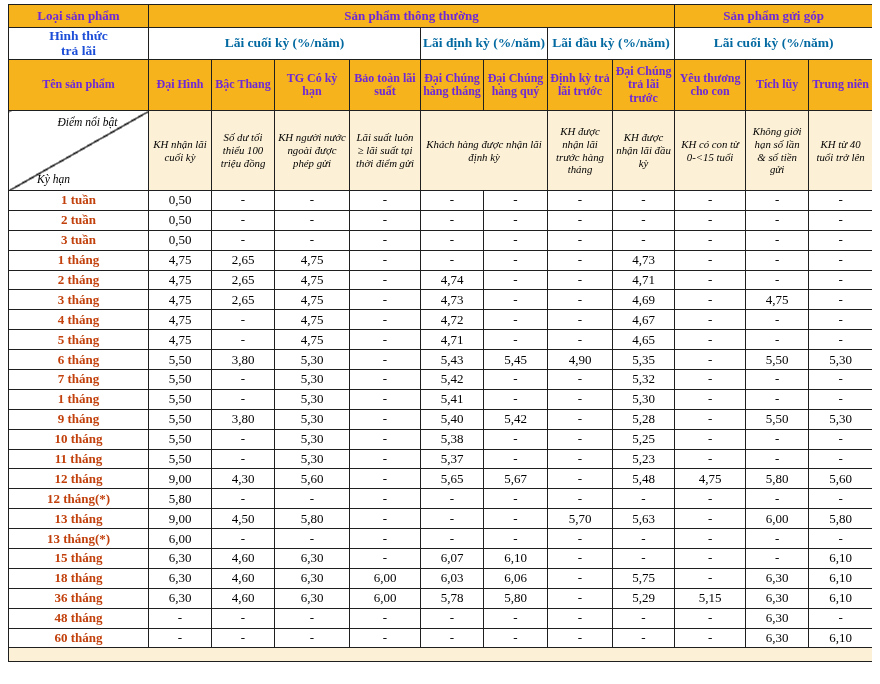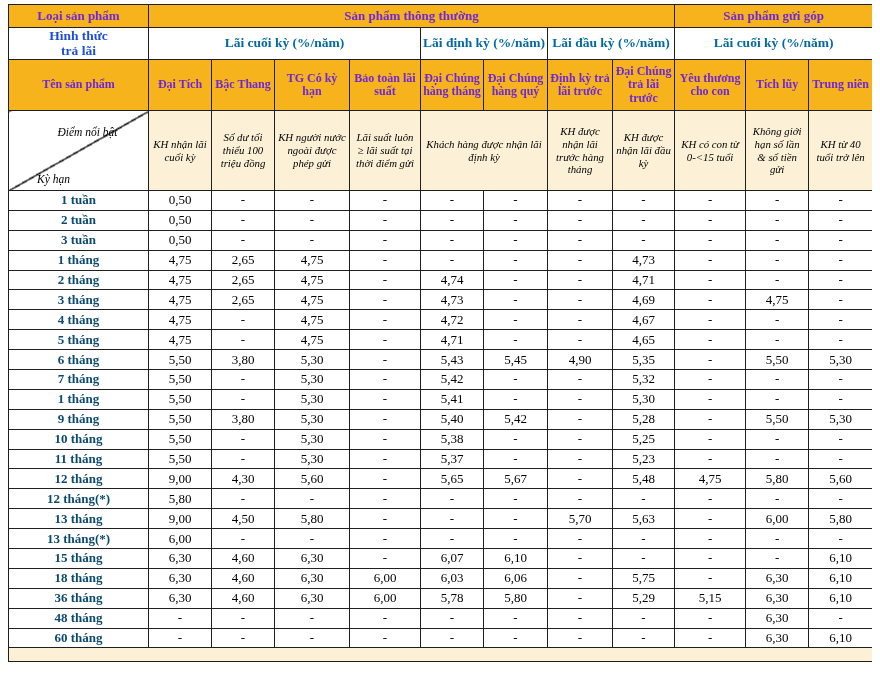--- a/index.html
+++ b/index.html
@@ -22,25 +22,25 @@
   .hdr-white{background:#ffffff;color:#0369a1;font-weight:bold;text-align:center;
     font-size:13.5px;line-height:1.1;white-space:pre-line;}
   .hdr-white.navy{color:#1d4ed8;}
   .cream{background:#FCF0D6;}
   .hl{background:#FCF0D6;color:#000;font-style:italic;text-align:center;
     font-size:10.8px;line-height:1.18;padding:2px 3px;}
   .corner{background:#ffffff;position:relative;padding:0;
     background-image:linear-gradient(to bottom right,
       transparent calc(50% - 0.8px), #1f1f1f calc(50% - 0.8px),
       #1f1f1f calc(50% + 0.8px), transparent calc(50% + 0.8px));}
-  .corner .top{position:absolute;top:15px;left:24px;right:6px;text-align:center;
+  .corner .top{position:absolute;top:5px;left:24px;right:6px;text-align:center;
     font-style:italic;font-size:11.5px;color:#000;}
   .corner .bottom{position:absolute;bottom:5px;left:28px;
     font-style:italic;font-size:11.5px;color:#000;}
-  .term{font-weight:bold;text-align:center;font-size:13px;color:#0c4a6e;background:#fff;}
+  .term{font-weight:bold;text-align:center;font-size:13px;color:#c2410c;background:#fff;}
   .val{text-align:center;font-size:13px;color:#000;background:#fff;}
 </style>
 </head>
 <body>
 
 <div class="canvas">
   <div class="tblwrap">
     <table>
       <colgroup>
         <col style="width:140px">
@@ -65,21 +65,21 @@
           <tr class="r2">
             <th class="hdr-white navy">Hình thức
 trả lãi</th>
             <th class="hdr-white" colspan="4">Lãi cuối kỳ (%/năm)</th>
             <th class="hdr-white" colspan="2">Lãi định kỳ (%/năm)</th>
             <th class="hdr-white" colspan="2">Lãi đầu kỳ (%/năm)</th>
             <th class="hdr-white" colspan="3">Lãi cuối kỳ (%/năm)</th>
           </tr>
           <tr class="r3">
             <th class="hdr-orange">Tên sản phẩm</th>
-            <th class="hdr-orange">Đại Tích</th>
+            <th class="hdr-orange">Đại Hình</th>
             <th class="hdr-orange">Bậc Thang</th>
             <th class="hdr-orange">TG Có kỳ hạn</th>
             <th class="hdr-orange">Bảo toàn lãi suất</th>
             <th class="hdr-orange">Đại Chúng hàng tháng</th>
             <th class="hdr-orange">Đại Chúng hàng quý</th>
             <th class="hdr-orange">Định kỳ trả lãi trước</th>
             <th class="hdr-orange">Đại Chúng trả lãi trước</th>
             <th class="hdr-orange">Yêu thương cho con</th>
             <th class="hdr-orange">Tích lũy</th>
             <th class="hdr-orange">Trung niên</th>

